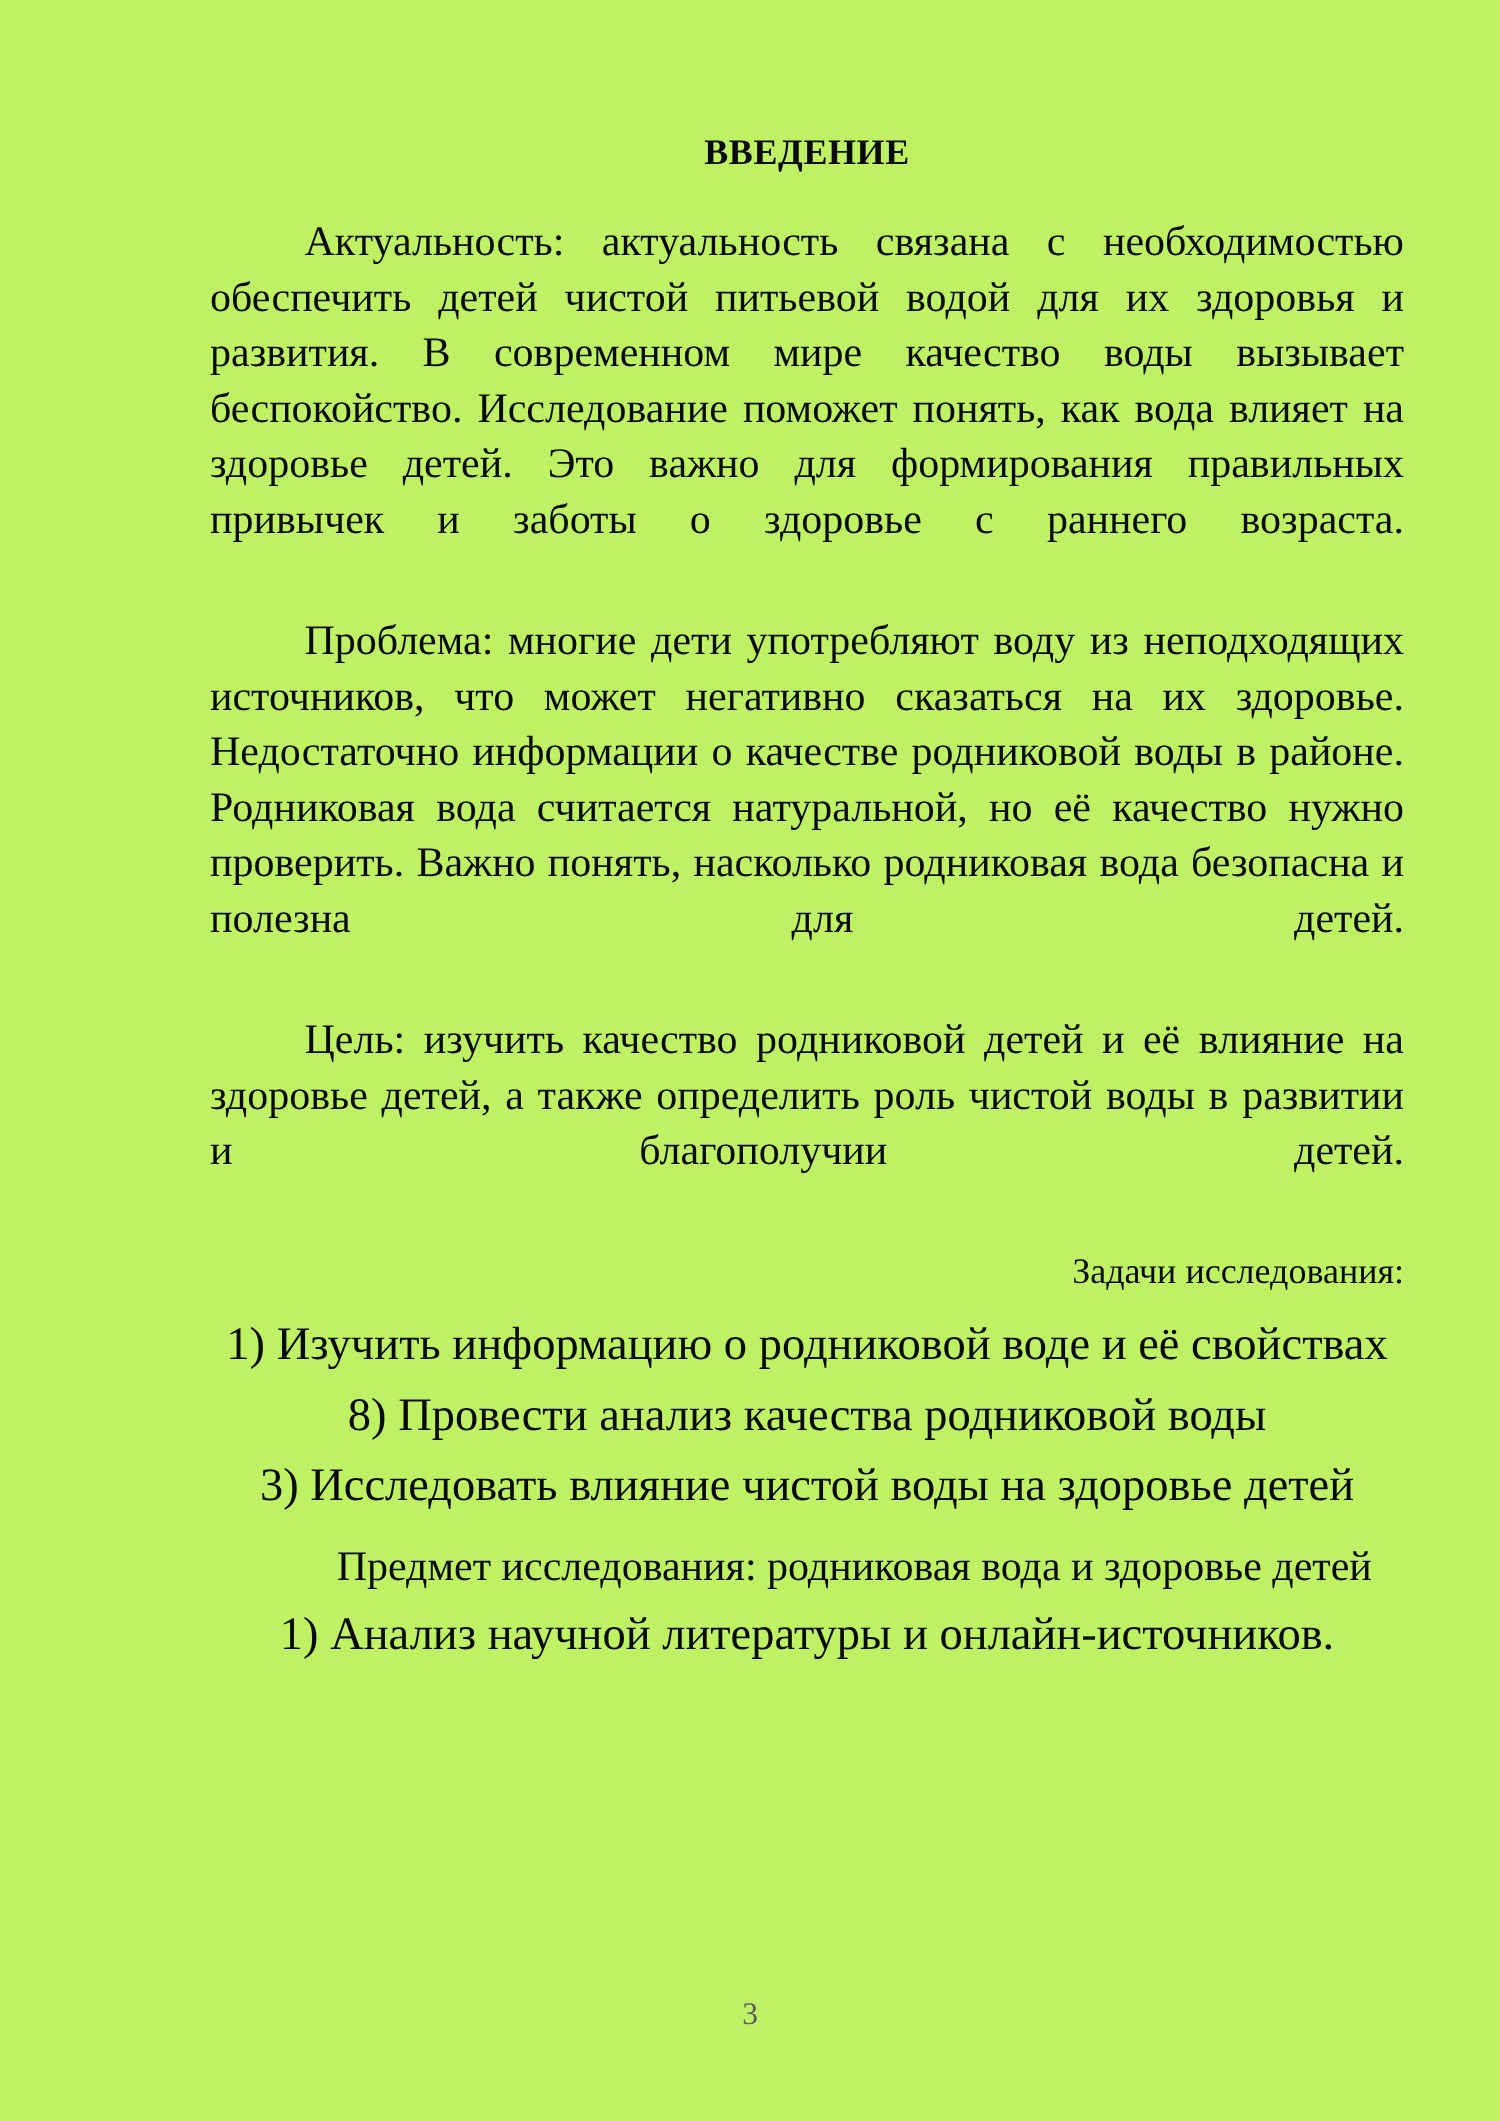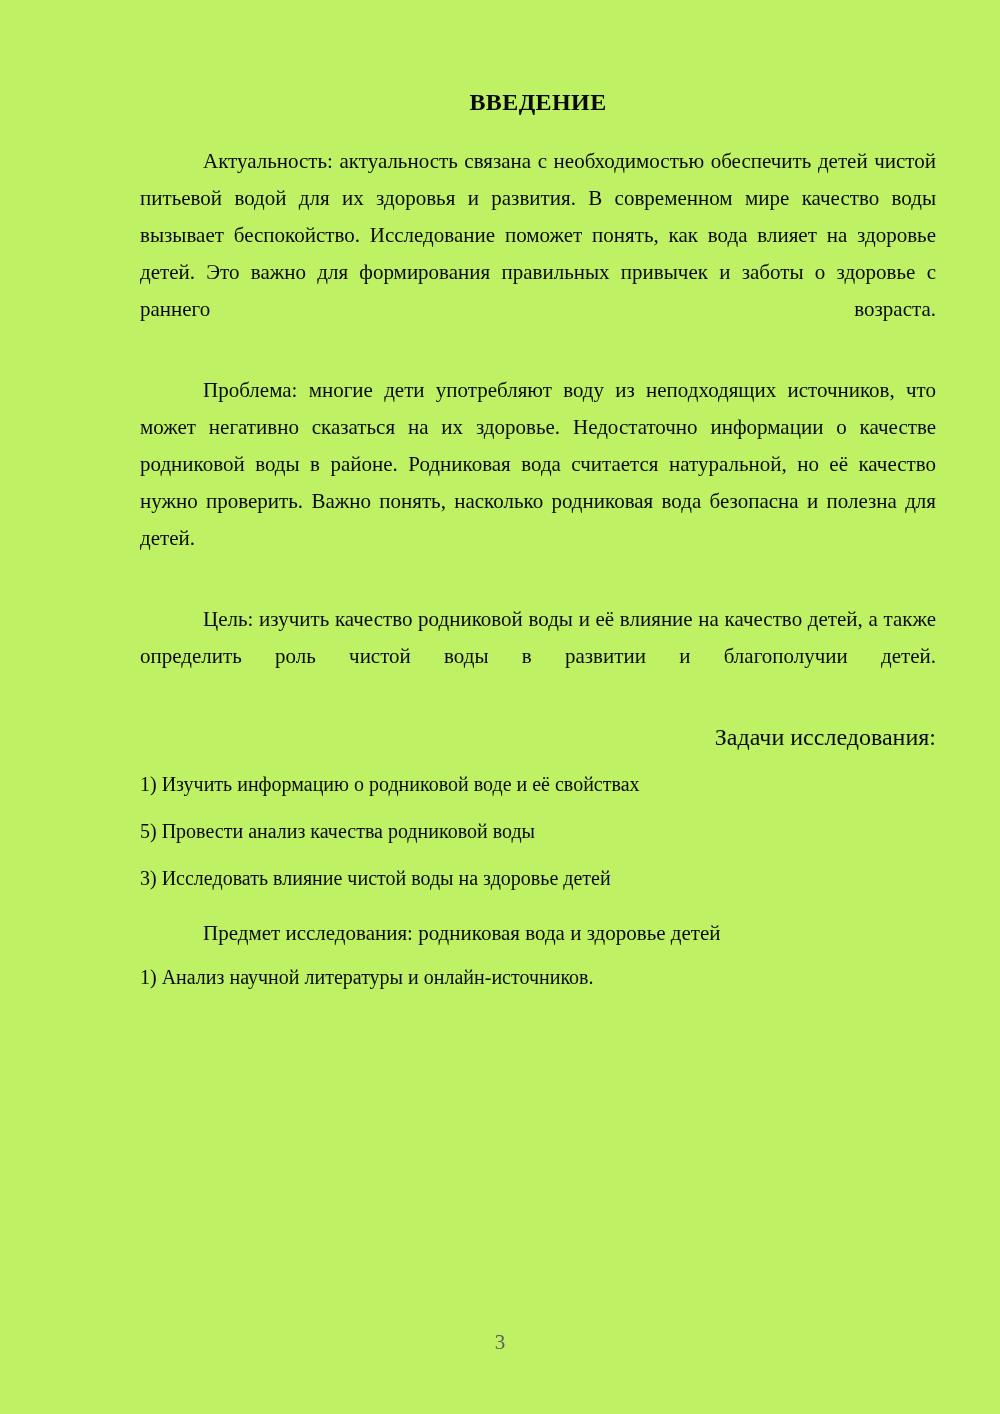--- a/index.html
+++ b/index.html
@@ -27,59 +27,59 @@
   }
   .doc-title {
     font-size: 24px;
     font-weight: bold;
     text-align: center;
     letter-spacing: 0.4px;
     margin: 0 0 26px 0;
     line-height: 1.2;
   }
   p.body-par {
-    font-size: 21px;
+    font-size: 28px;
     line-height: 37px;
     margin: 0 0 7px 0;
     text-indent: 63px;
     text-align: justify;
     text-justify: inter-word;
     hyphens: none;
   }
   
   p.body-par::after {
     content: "";
     display: inline-block;
     width: 100%;
   }
   p.no-justify {
-    text-align: left;
+    text-align: center;
   }
   p.no-justify::after {
     content: none;
   }
   p.lead-label {
     font-size: 24px;
     line-height: 37px;
     margin: 0 0 10px 0;
     text-indent: 63px;
     text-align: right;
   }
   ol.num-list {
     list-style: none;
     margin: 0 0 10px 0;
     padding: 0;
   }
   ol.num-list li {
-    font-size: 20px;
+    font-size: 31px;
     line-height: 37px;
     margin: 0 0 10px 0;
     padding-left: 35px;
     text-indent: -35px;
-    text-align: left;
+    text-align: center;
   }
   .spacer-sm { height: 8px; }
   .page-number {
     position: absolute;
     left: 0;
     right: 0;
     top: 1330px;
     text-align: center;
     font-size: 21px;
     color: #5e5e5e;
@@ -92,27 +92,27 @@
 <div class="page">
 
   <div class="content">
 
     <h1 class="doc-title">ВВЕДЕНИЕ</h1>
 
     <p class="body-par">Актуальность: актуальность связана с необходимостью обеспечить детей чистой питьевой водой для их здоровья и развития. В современном мире качество воды вызывает беспокойство. Исследование поможет понять, как вода влияет на здоровье детей. Это важно для формирования правильных привычек и заботы о здоровье с раннего возраста.</p>
 
     <p class="body-par">Проблема: многие дети употребляют воду из неподходящих источников, что может негативно сказаться на их здоровье. Недостаточно информации о качестве родниковой воды в районе. Родниковая вода считается натуральной, но её качество нужно проверить. Важно понять, насколько родниковая вода безопасна и полезна для детей.</p>
 
-    <p class="body-par">Цель: изучить качество родниковой воды и её влияние на качество детей, а также определить роль чистой воды в развитии и благополучии детей.</p>
+    <p class="body-par">Цель: изучить качество родниковой детей и её влияние на здоровье детей, а также определить роль чистой воды в развитии и благополучии детей.</p>
 
     <p class="lead-label">Задачи исследования:</p>
 
     <ol class="num-list">
       <li>1) Изучить информацию о родниковой воде и её свойствах</li>
-      <li>5) Провести анализ качества родниковой воды</li>
+      <li>8) Провести анализ качества родниковой воды</li>
       <li>3) Исследовать влияние чистой воды на здоровье детей</li>
     </ol>
 
     <div class="spacer-sm"></div>
 
 
     <p class="body-par no-justify">Предмет исследования: родниковая вода и здоровье детей</p>
 
 
 

